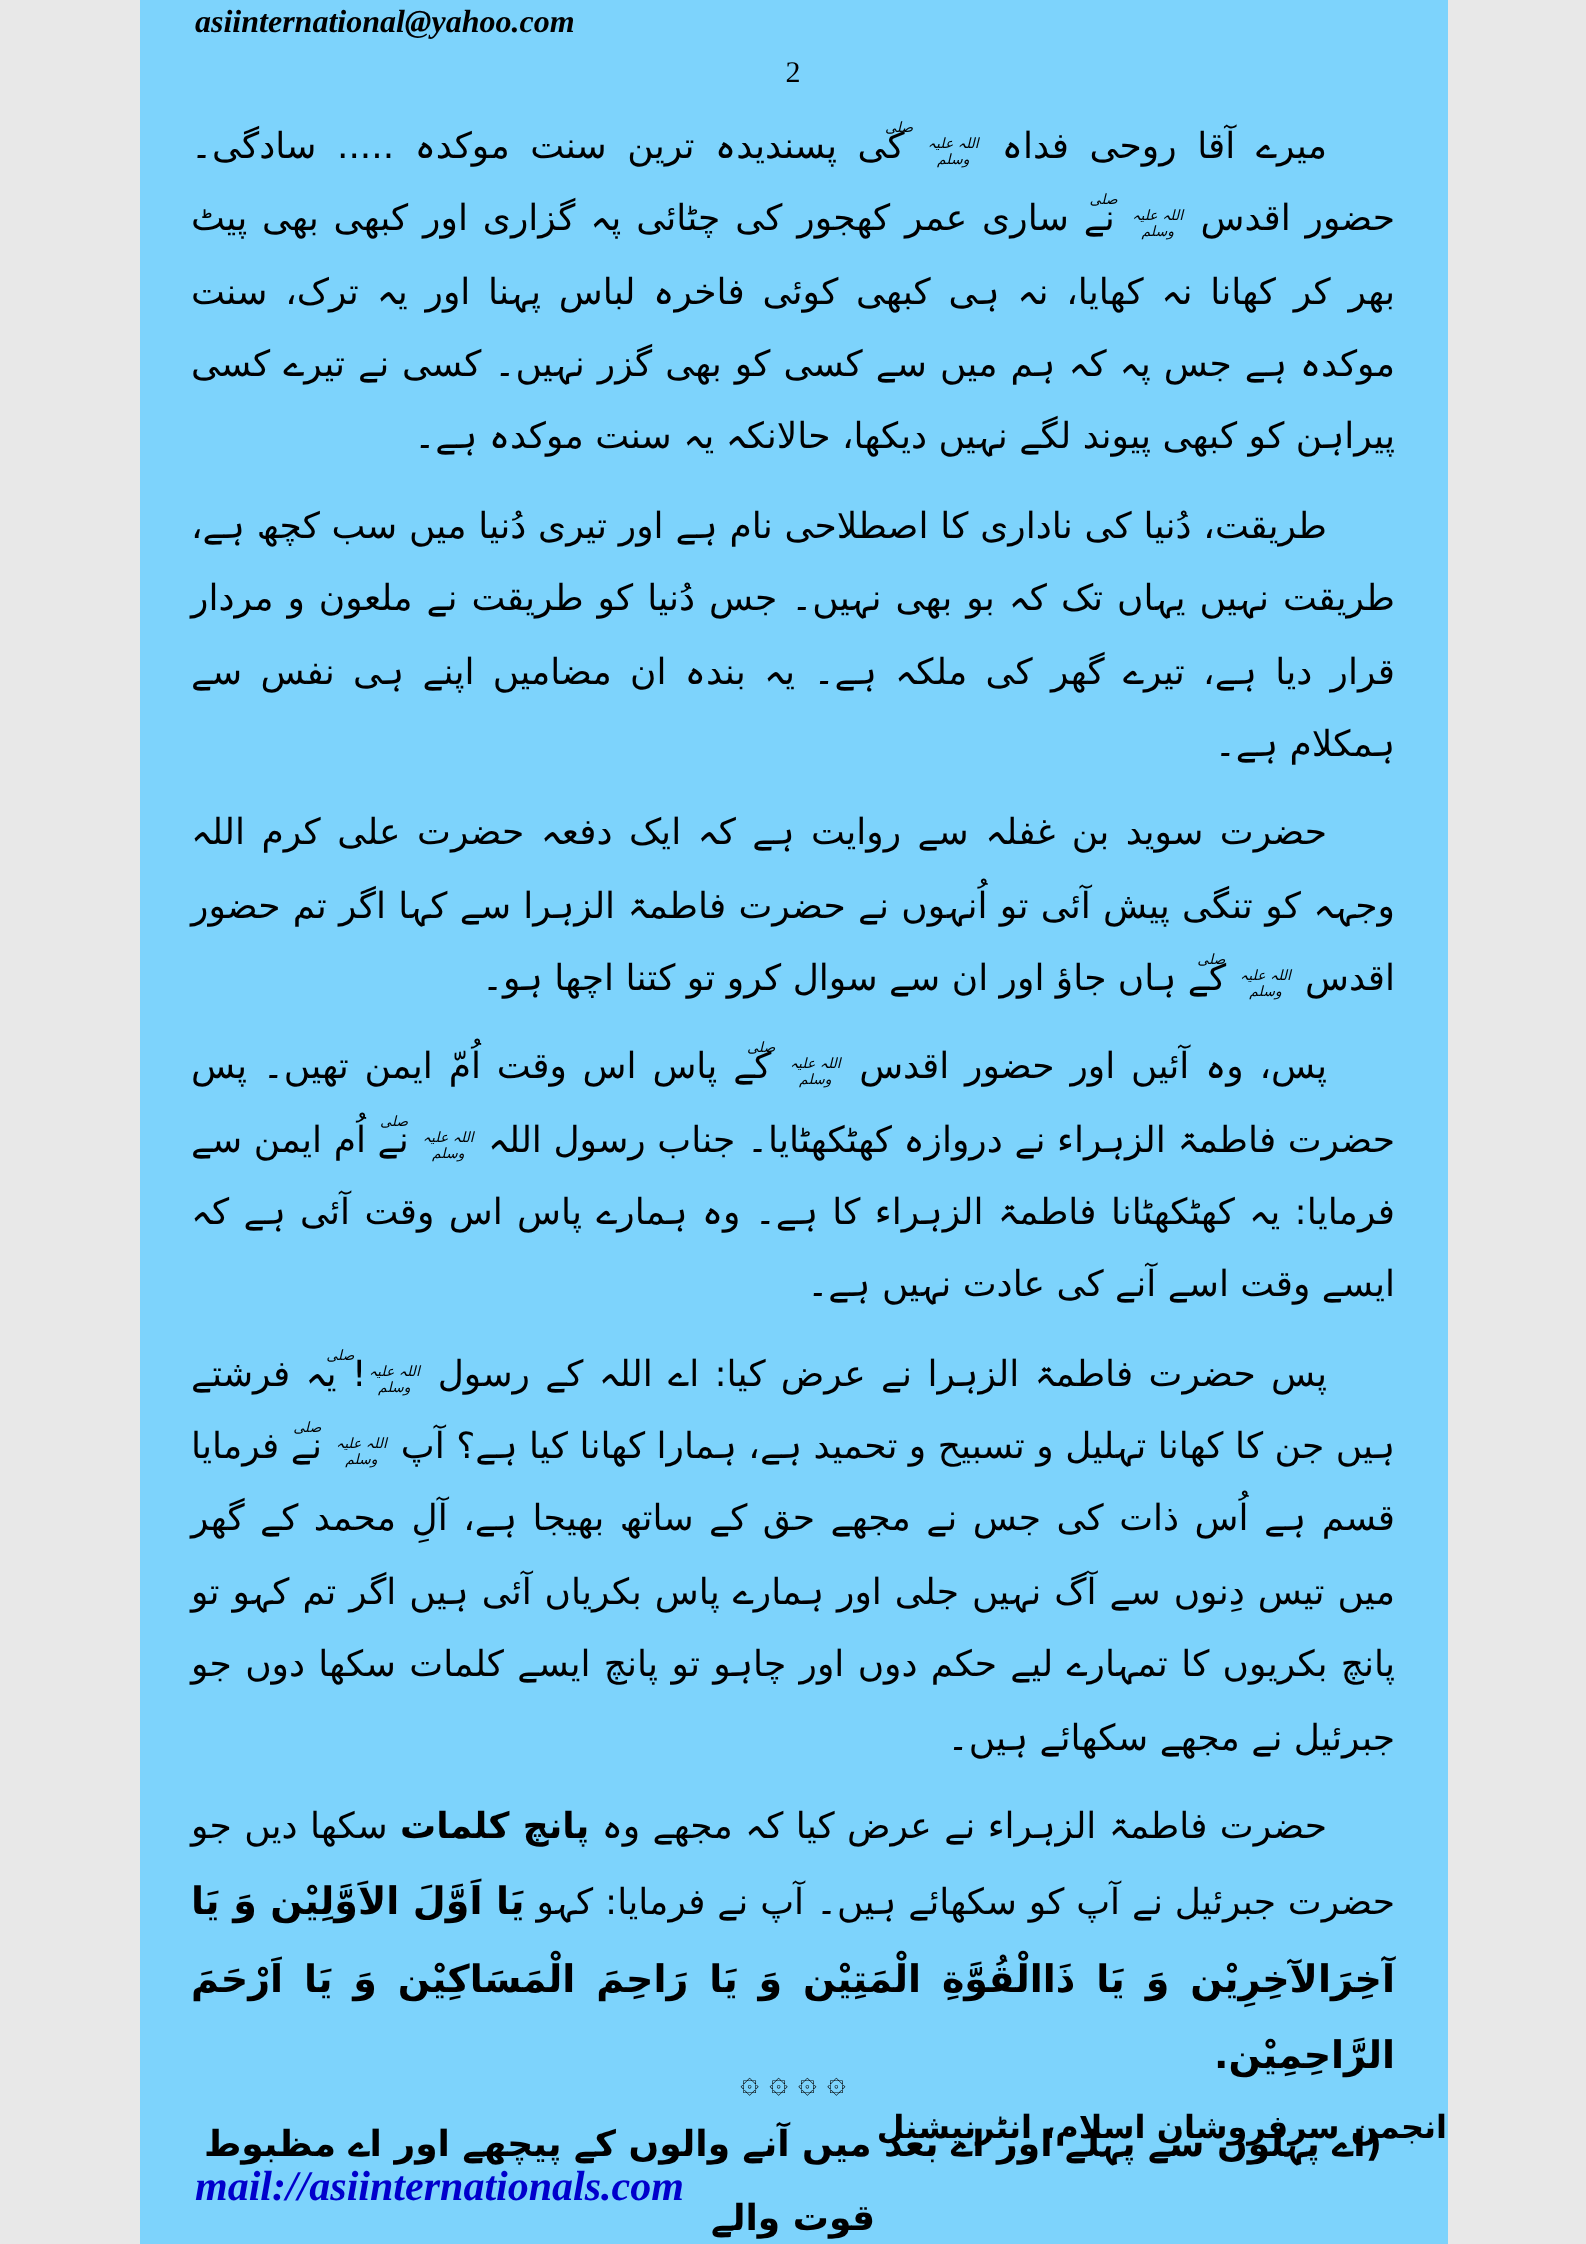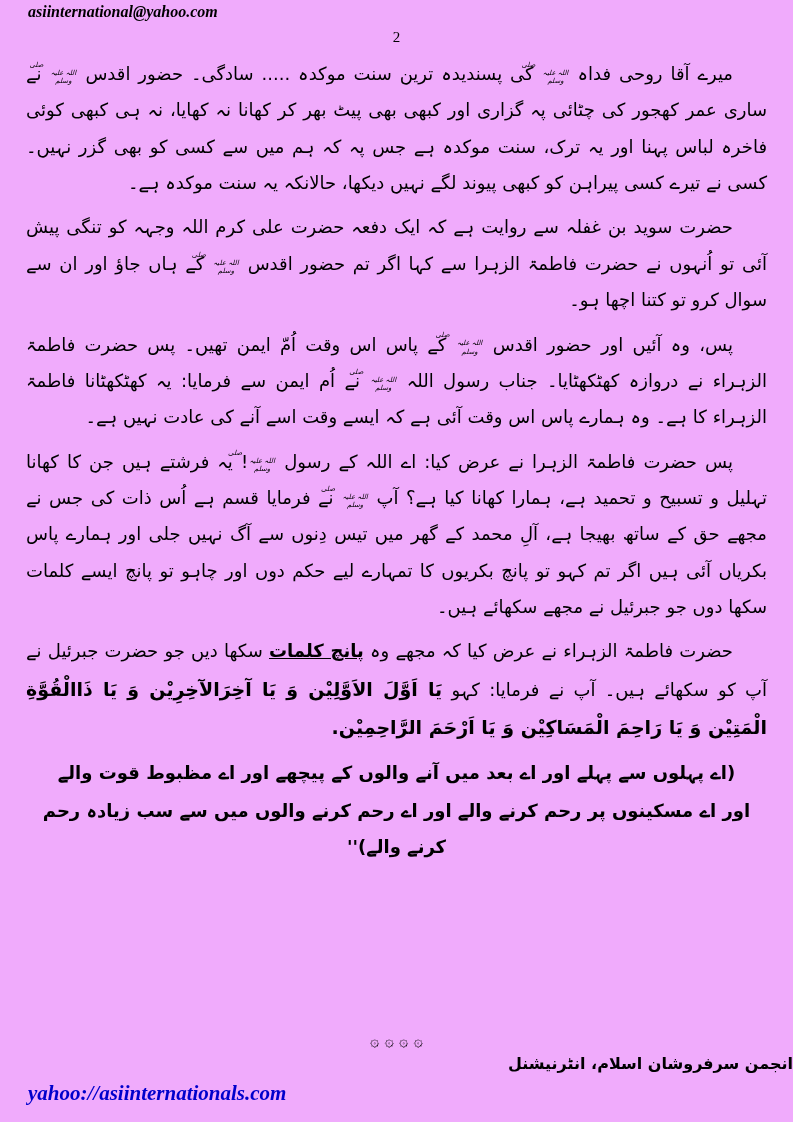--- a/index.html
+++ b/index.html
@@ -1,17 +1,17 @@
 <!DOCTYPE html>
 <html lang="ur"><head>
 <meta charset="utf-8">
 <style>
   html,body{margin:0;padding:0;background:#e8e8e8;}
   .page{
-    width:793px;height:1122px;margin:0 auto;background:#f0abfc;
+    width:654px;height:1122px;margin:0 auto;background:#7dd3fc;
     position:relative;overflow:hidden;
     font-family:"DejaVu Sans",sans-serif;color:#000;
   }
   .header-email{
     position:absolute;top:3px;left:28px;
     font-family:"Liberation Serif",serif;font-style:italic;font-weight:bold;
     font-size:16px;
   }
   .page-number{
     text-align:center;padding-top:29px;
@@ -21,21 +21,21 @@
   p.urdu{
     font-size:18px;line-height:2.02;margin:8px 0;
     text-align:justify;text-indent:34px;
   }
   p.urdu.center{text-align:center;text-indent:0;margin:2px 0;font-weight:bold;}
   .run-text{}
   .run-saw{
     display:inline-block;width:28px;font-size:7px;line-height:1.15;
     text-align:center;vertical-align:-3px;color:#000;font-style:italic;
   }
-  .run-boldu{font-weight:bold;text-decoration:underline;}
+  .run-boldu{font-weight:bold;}
   .run-arabic{font-weight:bold;font-size:19px;}
   .footer{position:absolute;left:0;right:0;bottom:0;}
   .ornaments{
     text-align:center;font-size:16px;letter-spacing:14px;
     margin:0 0 4px 0;direction:rtl;
   }
   .footer-title{
     text-align:right;font-weight:bold;font-size:16px;direction:rtl;
     margin:2px 0 8px 0;
   }
@@ -55,29 +55,30 @@
 <body>
 
 <div class="page">
 
   <div class="header-email">asiinternational@yahoo.com</div>
 
   <div class="page-number">2</div>
 
   <div class="body-text">
       <p class="urdu "><span class="run-text">میرے آقا روحی فداہ </span><span class="run-saw">صلی اللہ علیہ وسلم</span><span class="run-text"> کی پسندیدہ ترین سنت موکدہ ..... سادگی۔  حضور اقدس </span><span class="run-saw">صلی اللہ علیہ وسلم</span><span class="run-text"> نے ساری عمر کھجور کی چٹائی پہ گزاری اور کبھی بھی پیٹ بھر کر کھانا نہ کھایا،  نہ ہی کبھی کوئی فاخرہ لباس پہنا اور یہ ترک،  سنت موکدہ ہے جس پہ کہ ہم میں سے کسی کو بھی گزر نہیں۔ کسی نے تیرے کسی پیراہن کو کبھی پیوند لگے نہیں دیکھا،  حالانکہ یہ سنت موکدہ ہے۔</span></p>
+      <p class="urdu "><span class="run-text">طریقت،  دُنیا کی ناداری کا اصطلاحی نام ہے اور تیری دُنیا میں سب کچھ ہے،  طریقت نہیں یہاں تک کہ بو بھی نہیں۔ جس دُنیا کو طریقت نے ملعون و مردار قرار دیا ہے،  تیرے گھر کی ملکہ ہے۔ یہ بندہ ان مضامیں اپنے ہی نفس سے ہمکلام ہے۔</span></p>
       <p class="urdu "><span class="run-text">حضرت سوید بن غفلہ سے روایت ہے کہ ایک دفعہ حضرت علی کرم اللہ وجہہ کو تنگی پیش آئی تو اُنہوں نے حضرت فاطمۃ الزہرا سے کہا اگر تم حضور اقدس </span><span class="run-saw">صلی اللہ علیہ وسلم</span><span class="run-text"> کے ہاں جاؤ اور ان سے سوال کرو تو کتنا اچھا ہو۔</span></p>
       <p class="urdu "><span class="run-text">پس،  وہ آئیں اور حضور اقدس </span><span class="run-saw">صلی اللہ علیہ وسلم</span><span class="run-text"> کے پاس اس وقت اُمّ ایمن تھیں۔ پس حضرت فاطمۃ الزہراء نے دروازہ کھٹکھٹایا۔  جناب رسول اللہ </span><span class="run-saw">صلی اللہ علیہ وسلم</span><span class="run-text"> نے اُم ایمن سے فرمایا: یہ کھٹکھٹانا فاطمۃ الزہراء کا ہے۔ وہ ہمارے پاس اس وقت آئی ہے کہ ایسے وقت اسے آنے کی عادت نہیں ہے۔</span></p>
       <p class="urdu "><span class="run-text">پس حضرت فاطمۃ الزہرا نے عرض کیا:  اے اللہ کے رسول </span><span class="run-saw">صلی اللہ علیہ وسلم</span><span class="run-text">!  یہ فرشتے ہیں جن کا کھانا تہلیل و تسبیح و تحمید ہے،  ہمارا کھانا کیا ہے؟       آپ </span><span class="run-saw">صلی اللہ علیہ وسلم</span><span class="run-text"> نے فرمایا قسم ہے اُس ذات کی جس نے مجھے حق کے ساتھ بھیجا ہے،  آلِ محمد کے گھر میں تیس دِنوں سے آگ نہیں جلی اور ہمارے پاس بکریاں آئی ہیں اگر تم کہو تو پانچ بکریوں کا تمہارے لیے حکم دوں اور چاہو تو پانچ ایسے کلمات سکھا دوں جو جبرئیل نے مجھے سکھائے ہیں۔</span></p>
       <p class="urdu "><span class="run-text">حضرت فاطمۃ الزہراء نے عرض کیا کہ مجھے وہ </span><span class="run-boldu">پانچ کلمات</span><span class="run-text"> سکھا دیں جو حضرت جبرئیل نے آپ کو سکھائے ہیں۔ آپ نے فرمایا: کہو   </span><span class="run-arabic">یَا اَوَّلَ الاَوَّلِیْن وَ یَا آخِرَالآخِرِیْن وَ یَا ذَاالْقُوَّةِ الْمَتِیْن وَ یَا رَاحِمَ الْمَسَاکِیْن وَ یَا اَرْحَمَ الرَّاحِمِیْن.</span></p>
       <p class="urdu center"><span class="run-text">(اے پہلوں سے پہلے  اور  اے بعد میں آنے والوں کے پیچھے  اور  اے مظبوط قوت والے</span></p>
       <p class="urdu center"><span class="run-text">اور اے مسکینوں پر رحم کرنے والے  اور  اے رحم کرنے والوں میں سے سب زیادہ رحم کرنے والے)''</span></p>
     </div>
 
   <div class="footer">
     <div class="ornaments">۞ ۞ ۞ ۞</div>
     <div class="footer-title">انجمن سرفروشان اسلام، انٹرنیشنل</div>
     <div class="footer-links">
-      <a class="link-blue website">yahoo://asiinternationals.com</a>
+      <a class="link-blue website">mail://asiinternationals.com</a>
     </div>
   </div>
 
 </div>
 
 </body></html>

